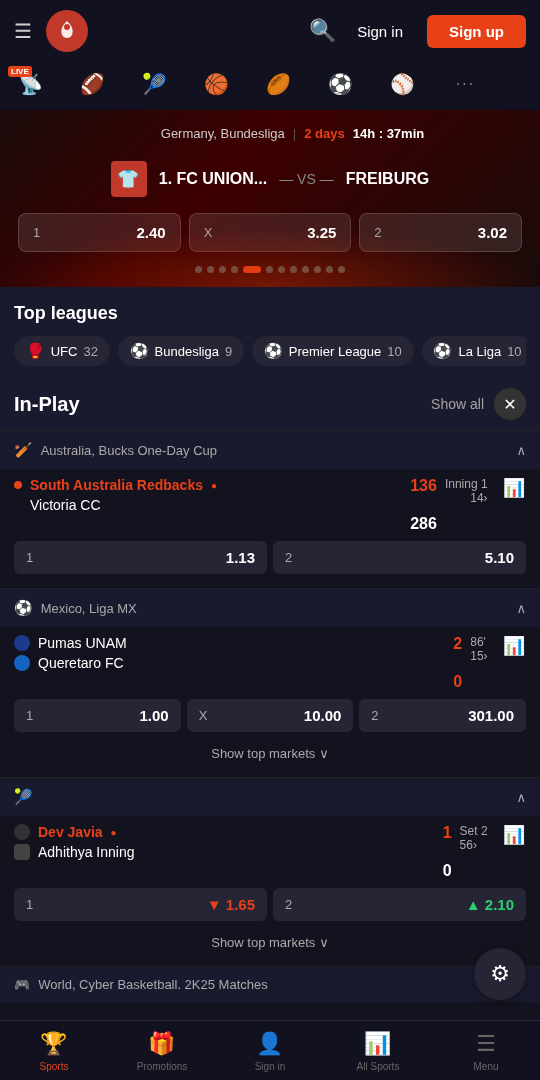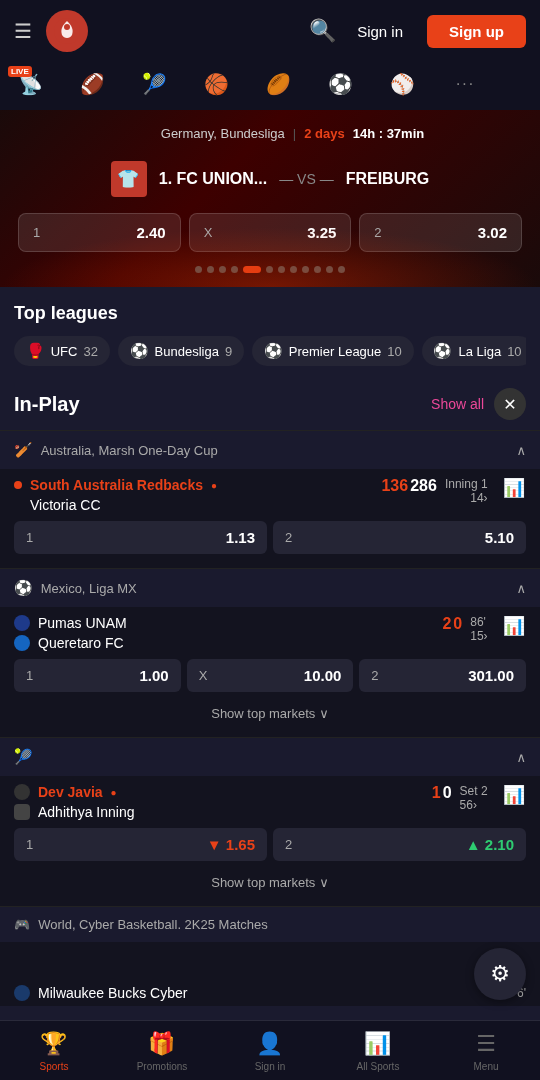--- a/index.html
+++ b/index.html
@@ -204,21 +204,21 @@
 
     
     .inplay-header {
       display: flex;
       align-items: center;
       justify-content: space-between;
       padding: 14px 14px 10px 14px;
     }
     .inplay-title { font-size: 20px; font-weight: 700; }
     .inplay-controls { display: flex; align-items: center; gap: 10px; }
-    .show-all-link { color: #ec4899; font-size: 14px; cursor: pointer; }
+    .show-all-link { color: #a3a3a3; font-size: 14px; cursor: pointer; }
     .close-btn {
       width: 32px; height: 32px;
       background: #333;
       border-radius: 50%;
       display: flex; align-items: center; justify-content: center;
       cursor: pointer;
       font-size: 16px;
       color: #fff;
     }
 
@@ -249,22 +249,23 @@
       align-items: flex-start;
       margin-bottom: 8px;
     }
     .match-teams-left { display: flex; flex-direction: column; gap: 4px; }
     .team-row { display: flex; align-items: center; gap: 8px; font-size: 14px; }
     .team-dot { width: 8px; height: 8px; background: #e84118; border-radius: 50%; flex-shrink: 0; }
     .team-name-active { color: #e84118; font-weight: 600; }
     .team-name-inactive { color: #fff; }
     .match-score-right {
       display: flex;
+      flex-direction: column;
       align-items: flex-start;
-      gap: 2px;
+      gap: 20px;
       font-size: 13px;
     }
     .score-val { font-weight: 700; font-size: 16px; }
     .score-active { color: #e84118; }
     .chart-icon { font-size: 18px; color: #555; margin-left: 8px; }
 
     .odds-row {
       display: flex;
       gap: 6px;
       margin-bottom: 6px;
@@ -477,21 +478,21 @@
   <div class="inplay-controls">
     <span class="show-all-link">Show all</span>
     <div class="close-btn">✕</div>
   </div>
 </div>
 
 <div class="match-group">
   <div class="match-group-header">
     <div class="match-group-header-left">
       <span class="group-icon">🏏</span>
-      <span>Australia, Marsh One-Day Cup</span>
+      <span>Australia, Bucks One-Day Cup</span>
     </div>
     <span>∧</span>
   </div>
   <div class="match-row">
     <div class="match-teams">
       <div class="match-teams-left">
         <div class="team-row">
           <span class="team-dot"></span>
           <span class="team-name-active">South Australia Redbacks</span>
           <span style="color:#e84118;font-size:10px;">●</span>

